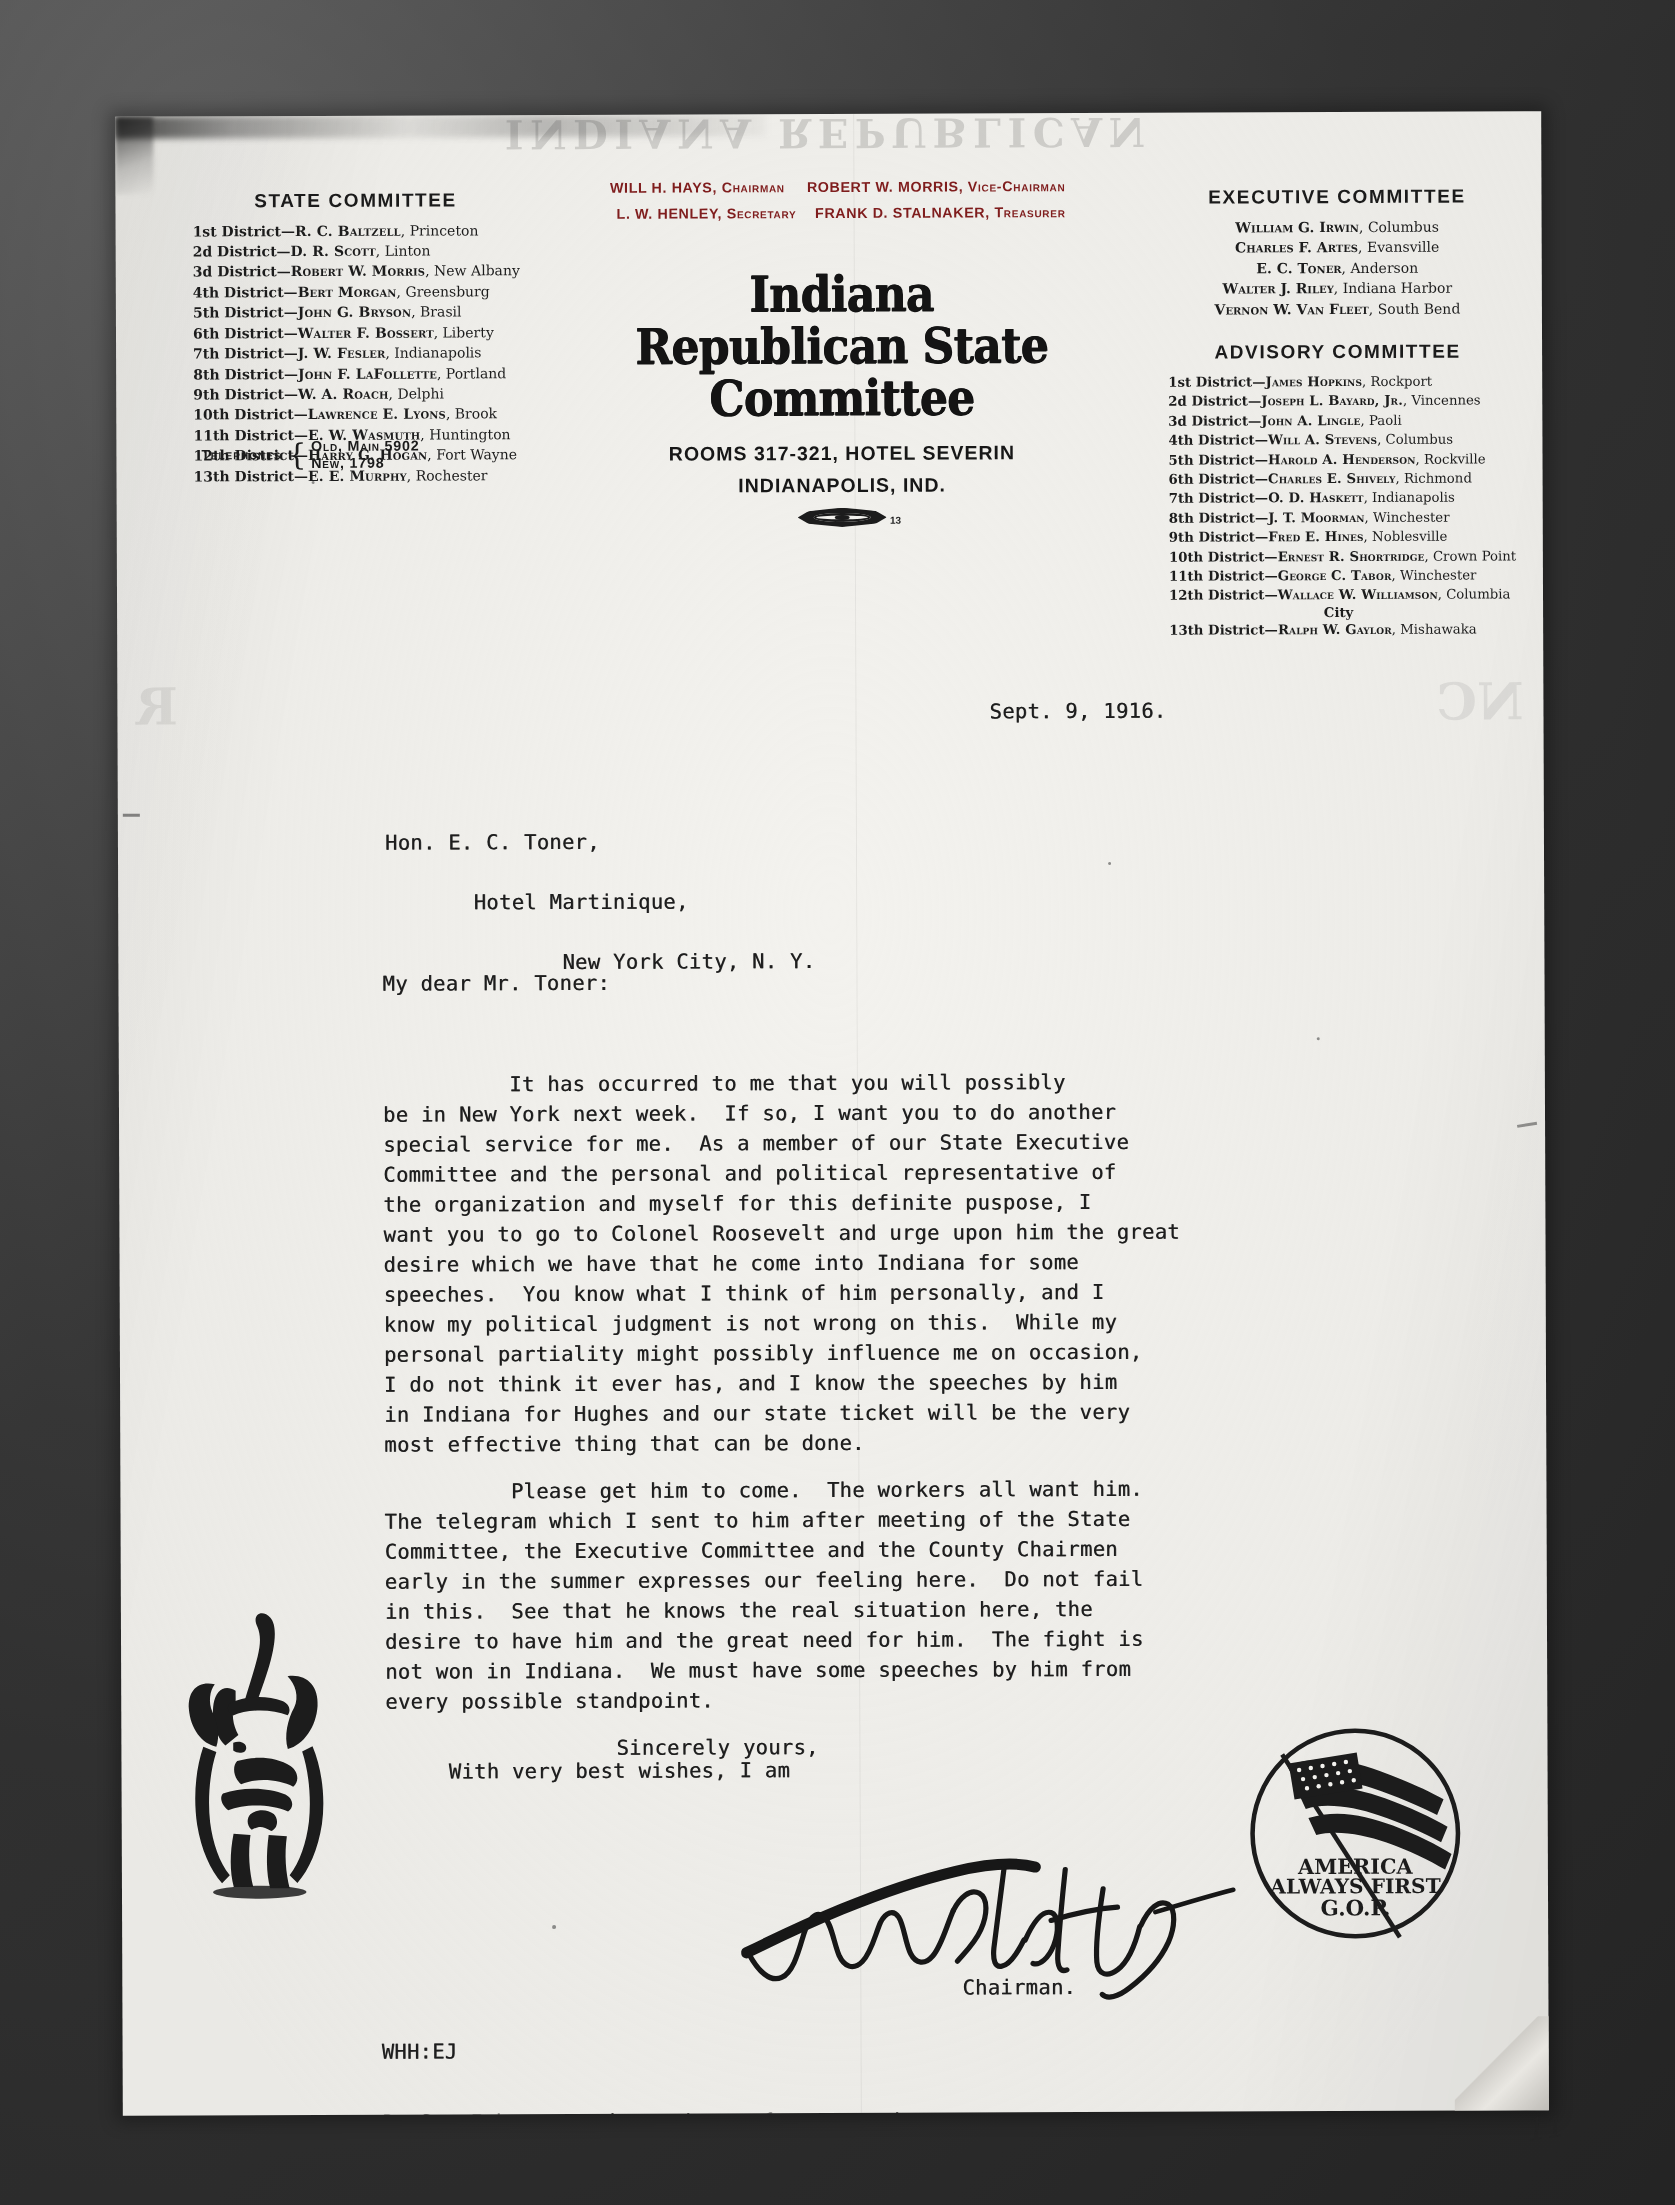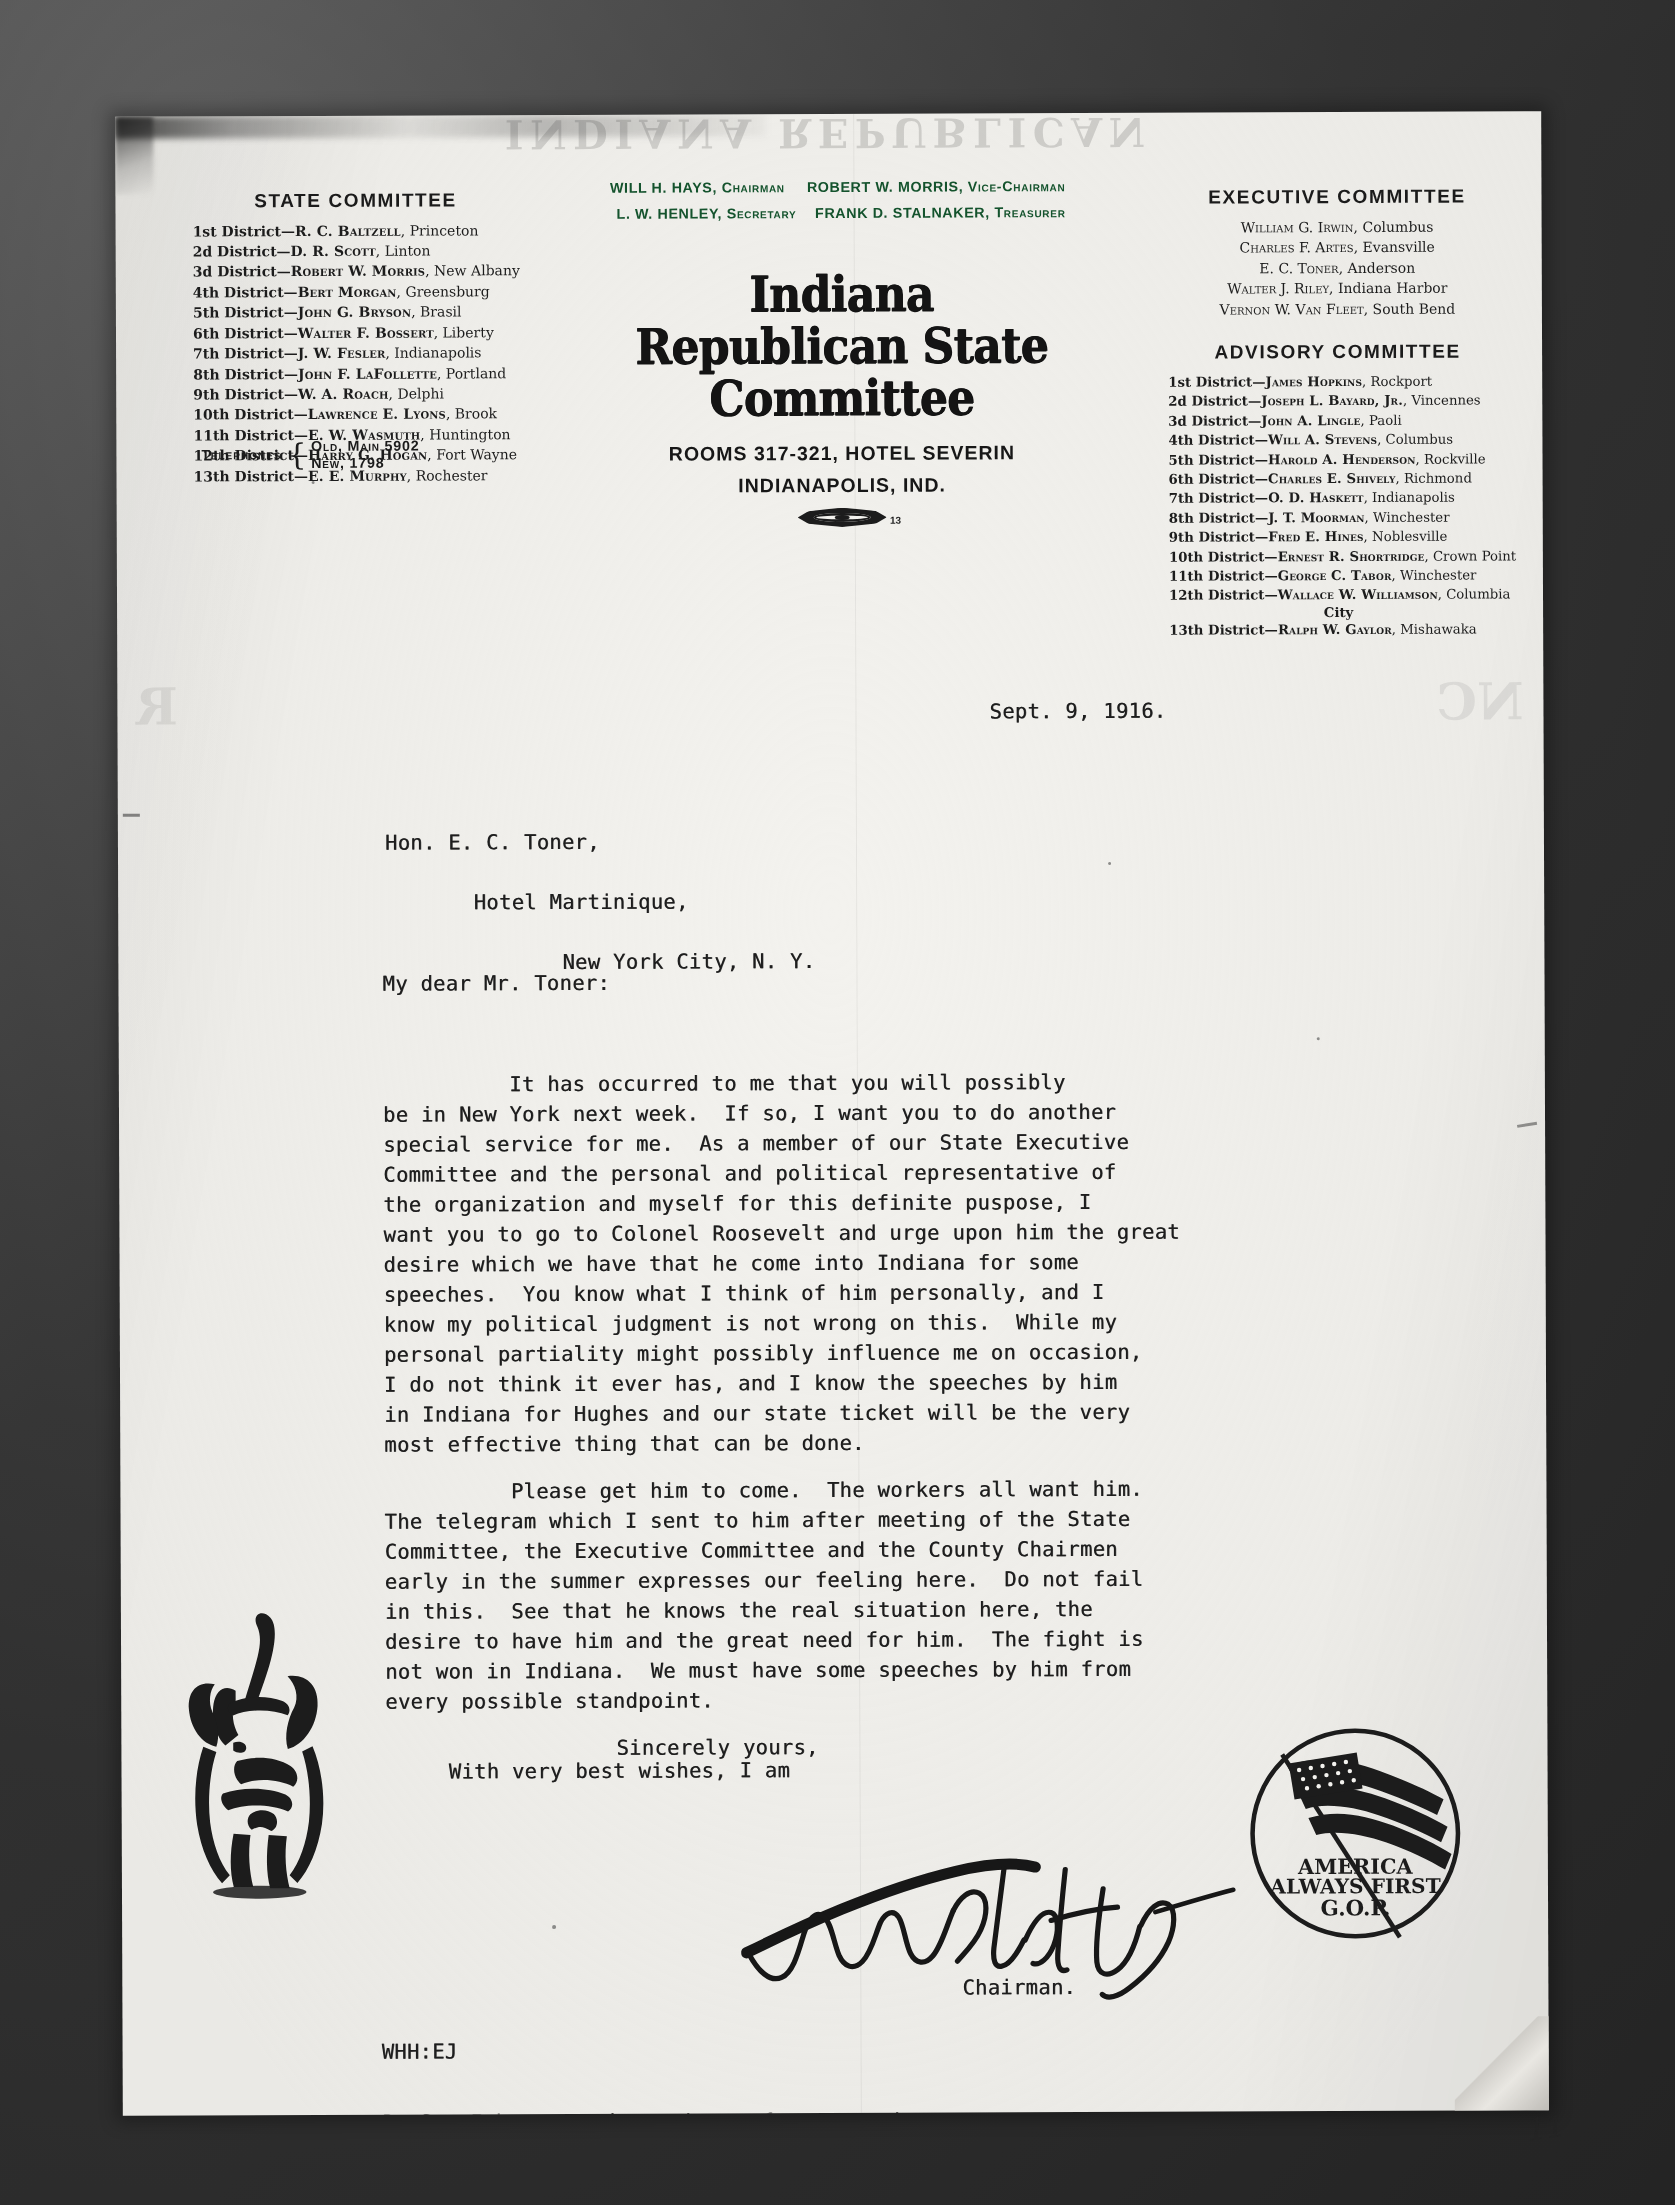--- a/index.html
+++ b/index.html
@@ -180,21 +180,21 @@
     display: flex;
     justify-content: space-between;
     white-space: nowrap;
     margin-bottom: 10.4px;
   }
   .officer {
     font-family: "Liberation Sans", sans-serif;
     font-weight: bold;
     font-size: 14.3px;
     letter-spacing: 0.6px;
-    color: #14532d;
+    color: #7f1d1d;
   }
   .officer .role { font-variant: small-caps; letter-spacing: 0.7px; }
   .officer.left-of { transform: translateX(-6.5px); }
 
   #org-name {
     font-family: "DejaVu Serif", serif;
     font-weight: bold;
     font-size: 49px;
     line-height: 1.06;
     color: #141414;
@@ -253,21 +253,21 @@
   
   #col-right { position: absolute; left: 1052px; top: 9px; width: 339px; }
   #col-right .exec-name {
     font-family: "DejaVu Serif", serif;
     font-size: 14px;
     line-height: 1.47;
     text-align: center;
     color: #1c1c1c;
     white-space: nowrap;
   }
-  #col-right .exec-name .nm { font-variant: small-caps; font-weight: normal; }
+  #col-right .exec-name .nm { font-variant: small-caps; font-weight: bold; }
   #adv-title { margin-top: 22px; }
   #col-right .dist-line { text-align: left; font-size: 13.3px; }
   #adv-wrap { margin-top: 7.8px; }
   .dist-cont {
     font-family: "DejaVu Serif", serif;
     font-size: 13.3px;
     font-weight: bold;
     text-align: center;
     color: #1c1c1c;
   }

